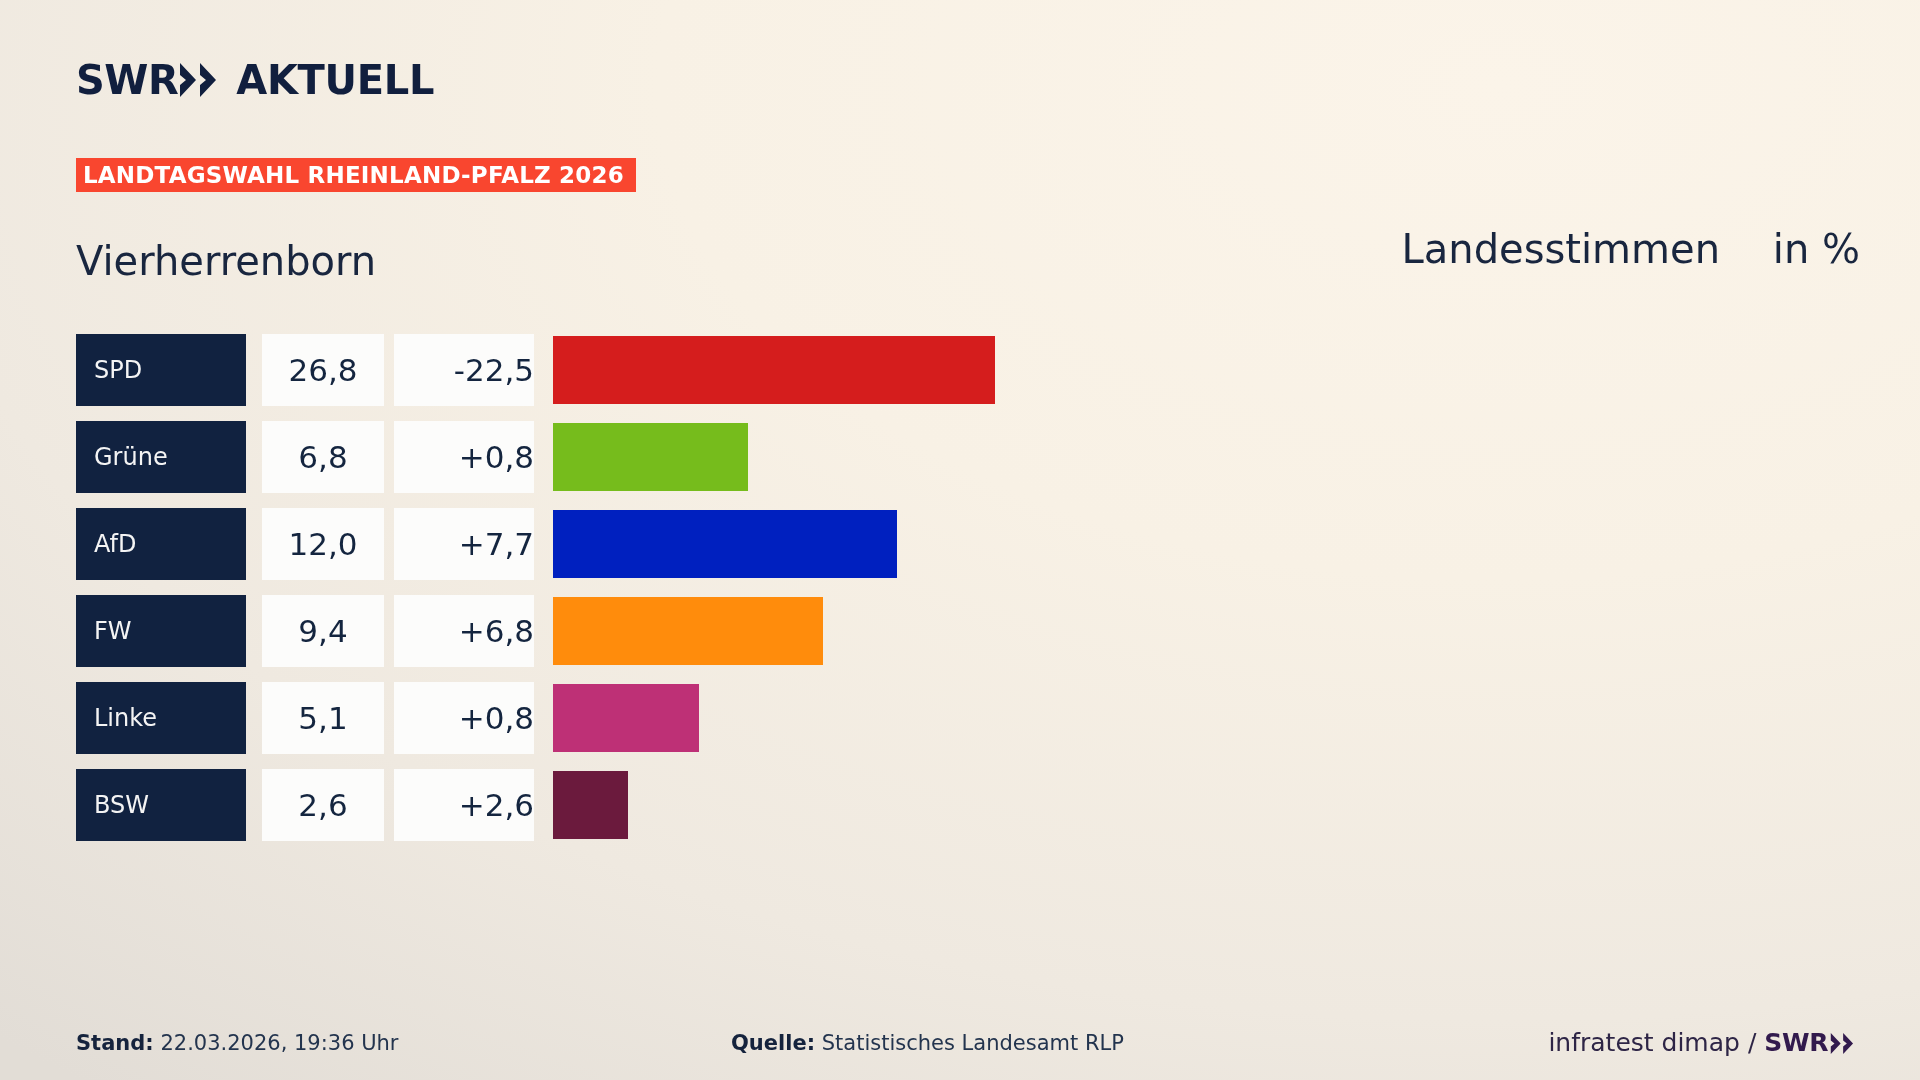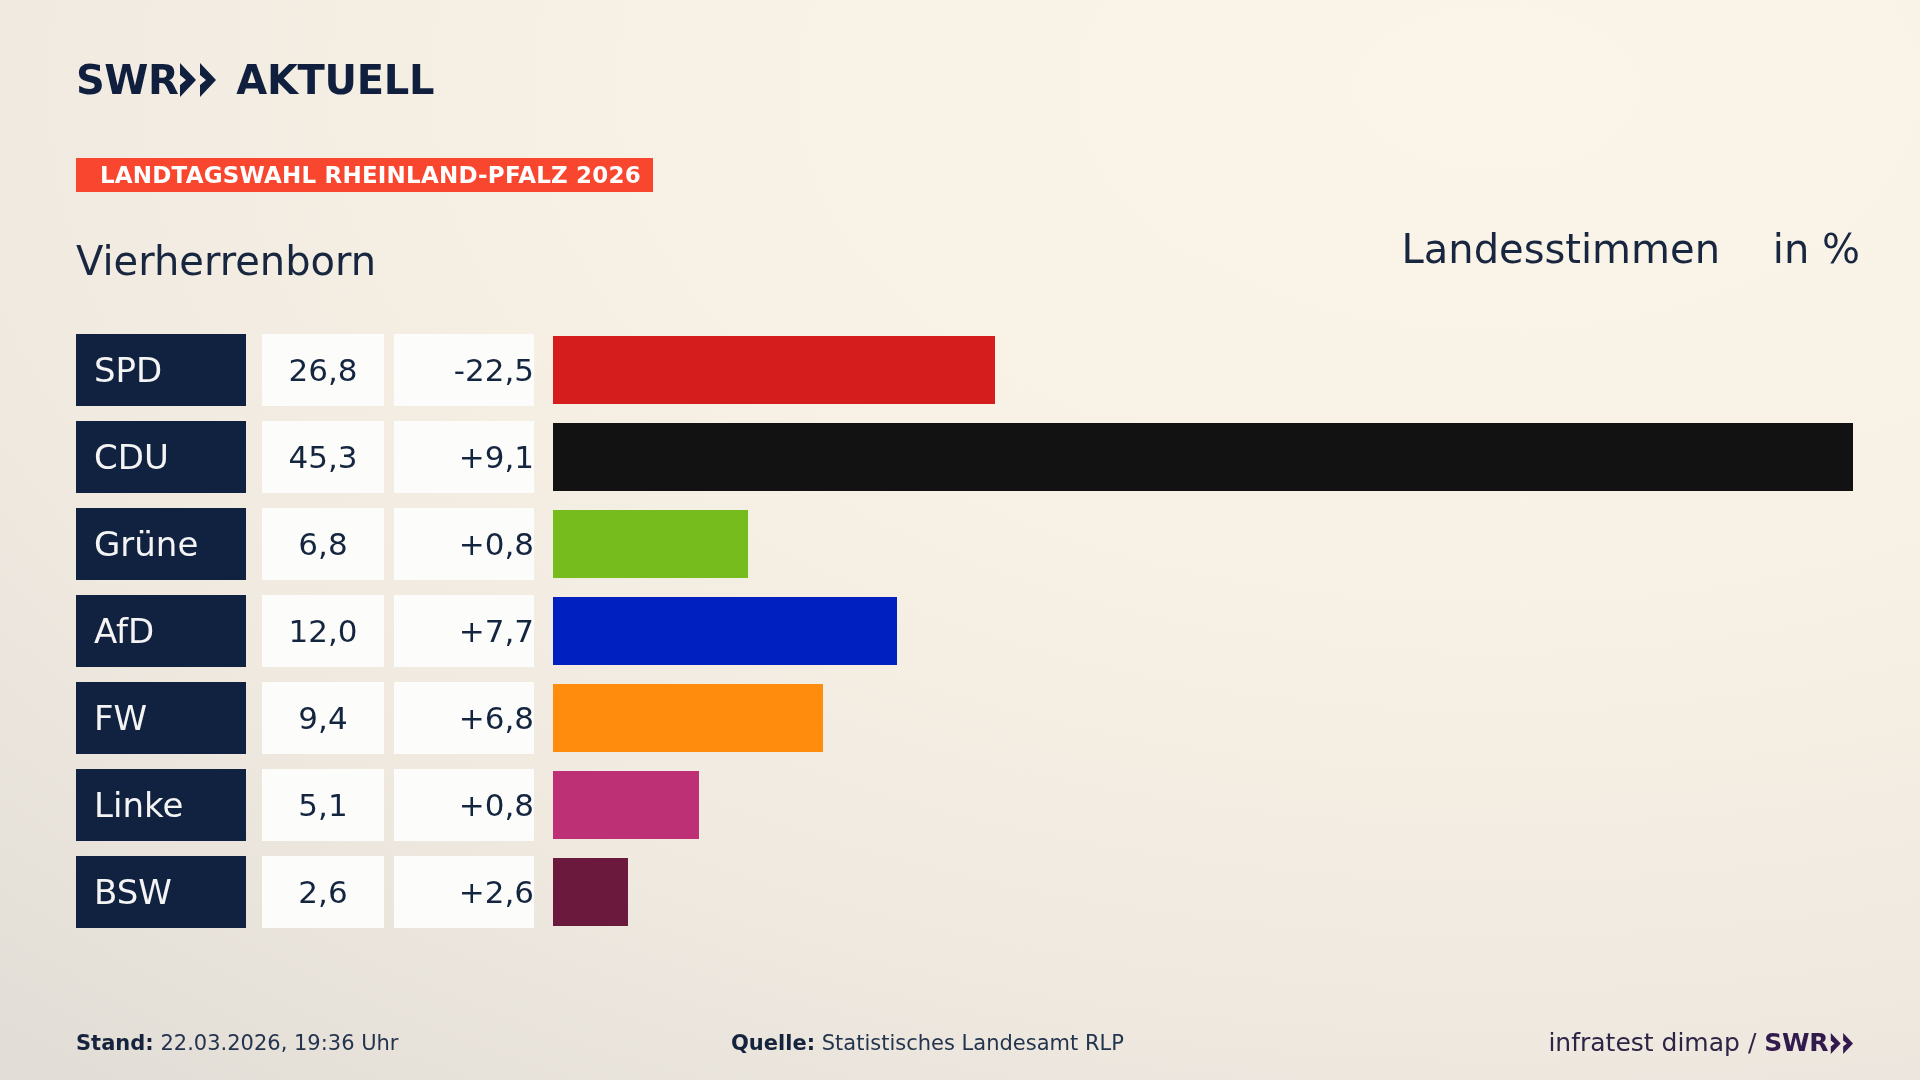--- a/index.html
+++ b/index.html
@@ -56,21 +56,21 @@
   }
 
   #election-banner {
     position: absolute;
     left: 76px;
     top: 158px;
     height: 34px;
     background: #f9462f;
     display: flex;
     align-items: center;
-    padding: 0 12px 0 24px;
+    padding: 0 12px 0 7px;
   }
   #election-banner span {
     color: #ffffff;
     font-size: 23px;
     font-weight: 700;
     letter-spacing: 0.2px;
     line-height: 1;
     white-space: nowrap;
   }
 
@@ -133,21 +133,21 @@
   }
   .cell-party {
     left: 0;
     width: 170px;
     background: #112240;
     padding-left: 18px;
     justify-content: flex-start;
   }
   .cell-party span {
     color: #f4f4f4;
-    font-size: 34px;
+    font-size: 24px;
     font-weight: 400;
     line-height: 1;
     white-space: nowrap;
   }
   .cell-value {
     left: 186px;
     width: 122px;
     background: #fcfcfb;
     justify-content: center;
   }
@@ -269,34 +269,20 @@
           <span>SPD</span>
         </div>
         <div class="cell cell-value">
           <span>26,8</span>
         </div>
         <div class="cell cell-change">
           <span>-22,5</span>
         </div>
         <div class="bar-track">
           <div class="bar" style="width: 441.98px; background: rgb(213, 29, 29);"></div>
-        </div>
-      </div>
-      <div class="result-row">
-        <div class="cell cell-party">
-          <span>CDU</span>
-        </div>
-        <div class="cell cell-value">
-          <span>45,3</span>
-        </div>
-        <div class="cell cell-change">
-          <span>+9,1</span>
-        </div>
-        <div class="bar-track">
-          <div class="bar" style="width: 1300.11px; background: rgb(18, 18, 18);"></div>
         </div>
       </div>
       <div class="result-row">
         <div class="cell cell-party">
           <span>Grüne</span>
         </div>
         <div class="cell cell-value">
           <span>6,8</span>
         </div>
         <div class="cell cell-change">

